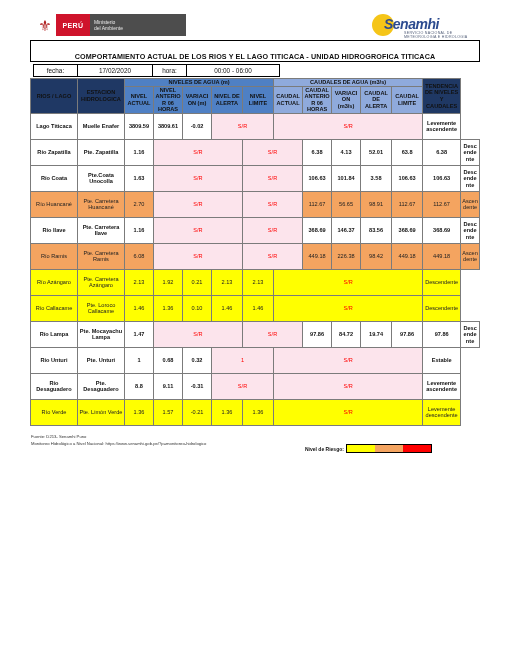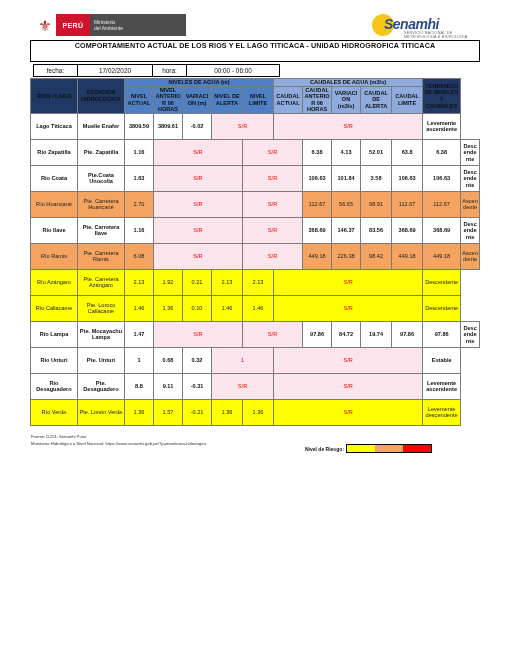--- a/index.html
+++ b/index.html
@@ -40,21 +40,21 @@
     letter-spacing:-0.5px;
   }
   .senamhi .ssub {
     position:absolute; left:32px; top:19px; font-size:3.6px; color:#55607a; letter-spacing:.3px;
   }
 
   
   .title-box {
     position:absolute; left:30px; top:40px; width:450px; height:22px;
     border:1px solid #000; background:#fff;
-    display:flex; align-items:flex-start; justify-content:center;
+    display:flex; align-items:flex-end; justify-content:center;
   }
   .title-box .t { font-size:7.2px; font-weight:bold; color:#111; letter-spacing:.1px; }
 
   
   .fh { position:absolute; left:33px; top:64px; height:13px; display:flex; }
   .fh .cell { border:1px solid #000; border-left:none; display:flex; align-items:center; justify-content:center;
     font-size:6.4px; color:#111; background:#fff; }
   .fh .cell:first-child { border-left:1px solid #000; }
   .fh .lbl { width:45px; }
   .fh .val1 { width:75px; }

